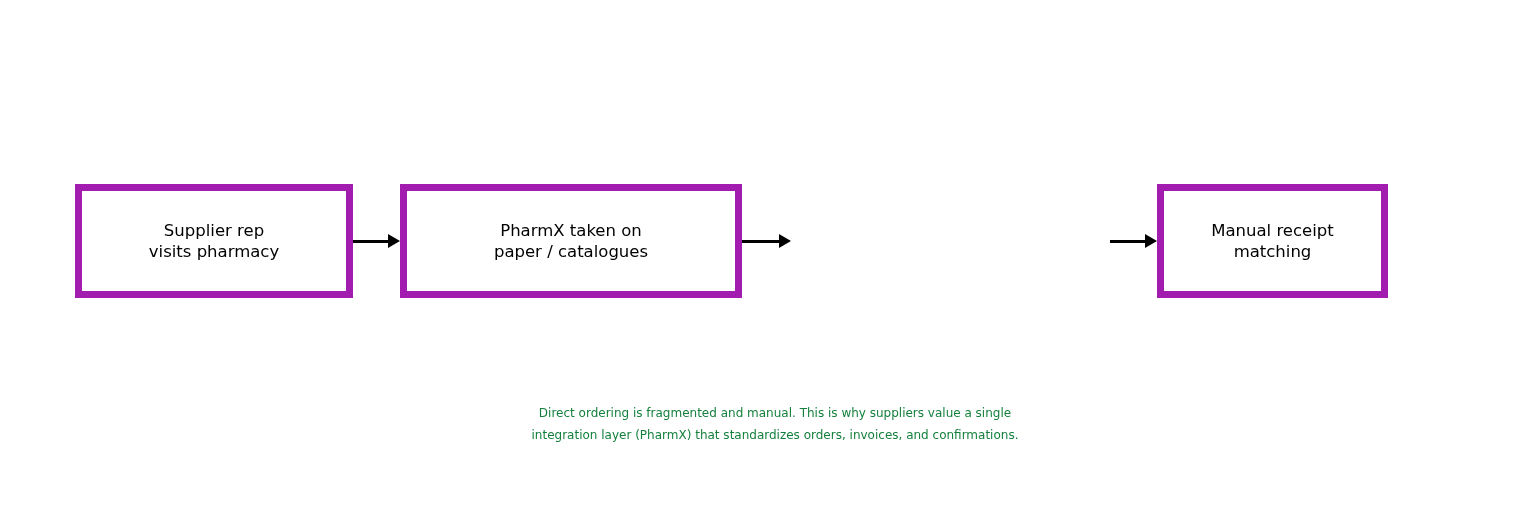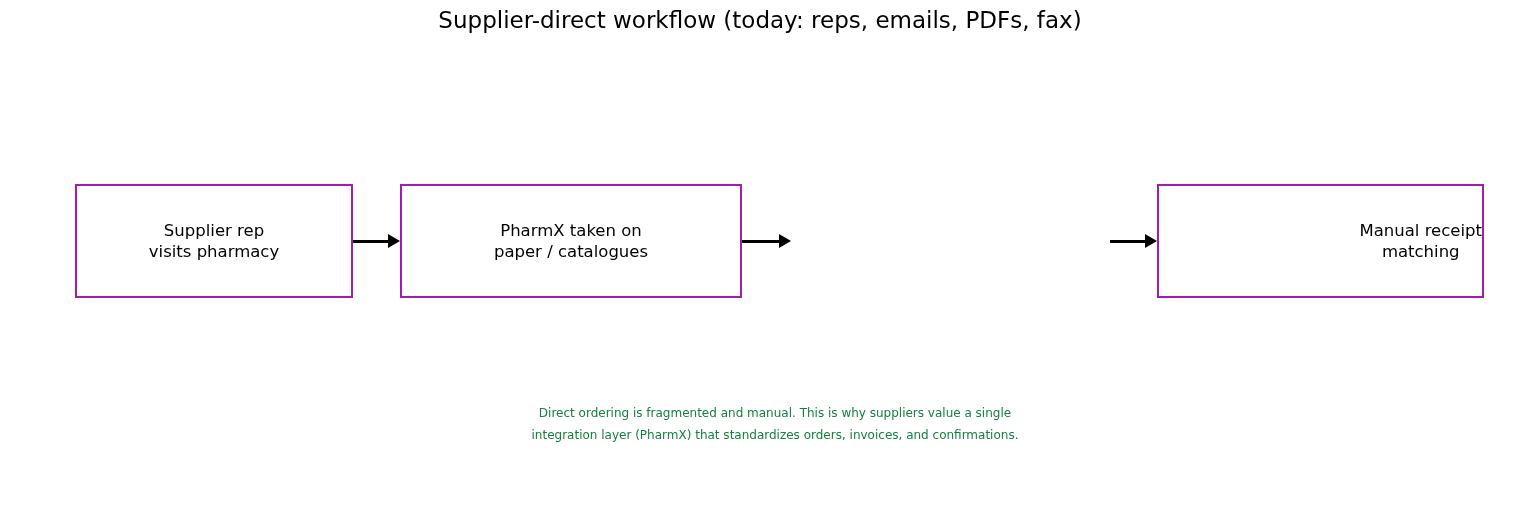--- a/index.html
+++ b/index.html
@@ -24,34 +24,34 @@
     text-align: center;
     font-size: 23px;
     line-height: 30px;
     color: #000000;
   }
   .node {
     position: absolute;
     top: 184px;
     height: 114px;
     box-sizing: border-box;
-    border: 2px solid #a21caf;
+    border: 7px solid #a21caf;
     background: #ffffff;
     display: flex;
     align-items: center;
     justify-content: center;
     text-align: center;
     font-size: 16.5px;
     line-height: 21.5px;
     white-space: pre-line;
   }
   .node-1 { left: 75px;   width: 278px; }
   .node-2 { left: 400px;  width: 342px; }
   .node-3 { left: 791px;  width: 319px; }
-  .node-4 { left: 1157px; width: 327px; justify-content: flex-end; }
+  .node-4 { left: 1157px; width: 231px; }
 
   .arrow {
     position: absolute;
     top: 234px;
     height: 14px;
   }
   .arrow-1 { left: 353px;  width: 47px; }
   .arrow-2 { left: 742px;  width: 49px; }
   .arrow-3 { left: 1110px; width: 47px; }
   .arrow .shaft {
@@ -83,21 +83,20 @@
     white-space: pre-line;
     color: #15803d;
     margin-left: 15px;
   }
 </style>
 </head>
 <body>
 
 <div class="canvas">
 
-  <div class="title">Supplier-direct workflow (today: reps, emails, PDFs, fax)</div>
 
   <div class="node node-1">
     <span>Supplier rep
 visits pharmacy</span>
   </div>
 
   <div class="arrow arrow-1">
     <div class="shaft"></div>
     <div class="head"></div>
   </div>

